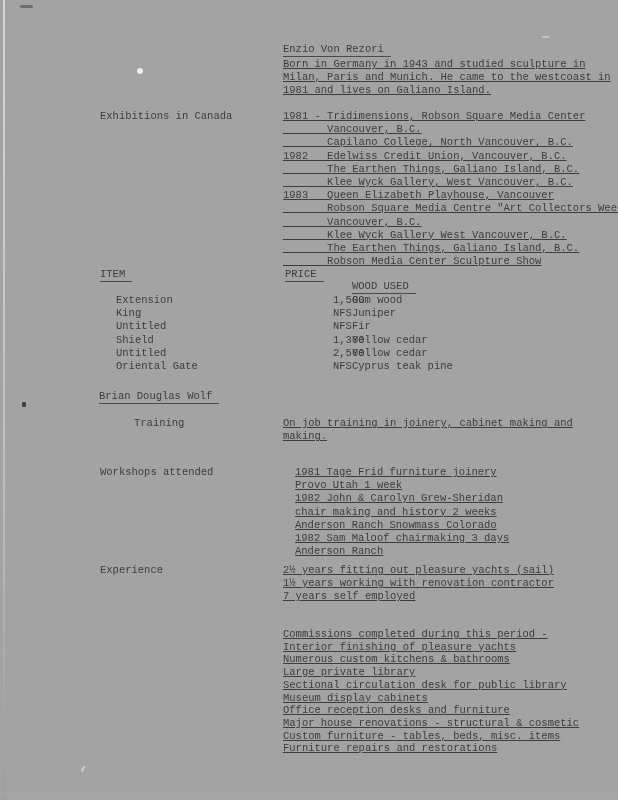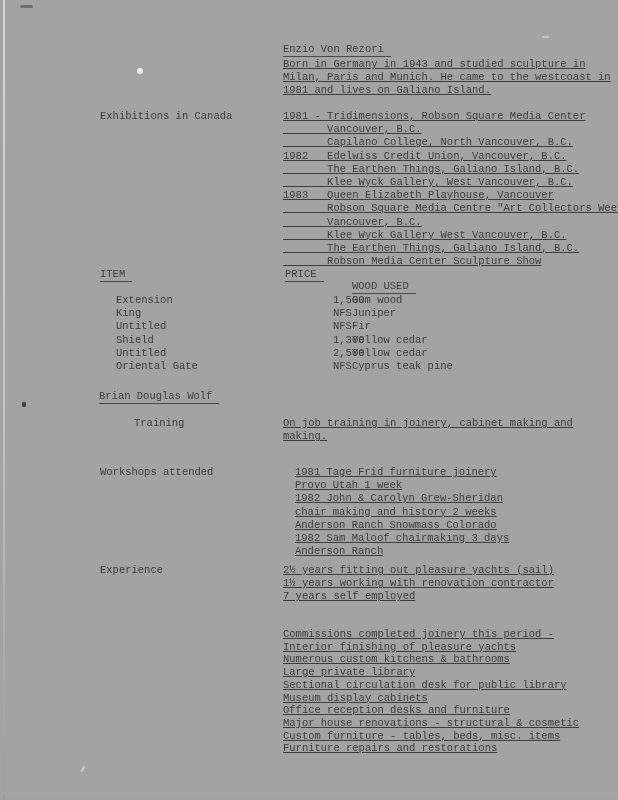--- a/index.html
+++ b/index.html
@@ -168,21 +168,21 @@
     </div>
 
   <div class="abs label" style="left:100px; top:564px;">Experience</div>
   <div class="abs tblock" style="left:283px; top:564px;">
       <div class="tline">2½ years fitting out pleasure yachts (sail)</div>
       <div class="tline">1½ years working with renovation contractor</div>
       <div class="tline">7 years self employed</div>
     </div>
 
   <div class="abs tblock commissions" style="left:283px; top:628px;">
-      <div class="tline">Commissions completed joinery this period -</div>
+      <div class="tline">Commissions completed during this period -</div>
       <div class="tline">Interior finishing of pleasure yachts</div>
       <div class="tline">Numerous custom kitchens &amp; bathrooms</div>
       <div class="tline">Large private library</div>
       <div class="tline">Sectional circulation desk for public library</div>
       <div class="tline">Museum display cabinets</div>
       <div class="tline">Office reception desks and furniture</div>
       <div class="tline">Major house renovations - structural &amp; cosmetic</div>
       <div class="tline">Custom furniture - tables, beds, misc. items</div>
       <div class="tline">Furniture repairs and restorations</div>
     </div>

